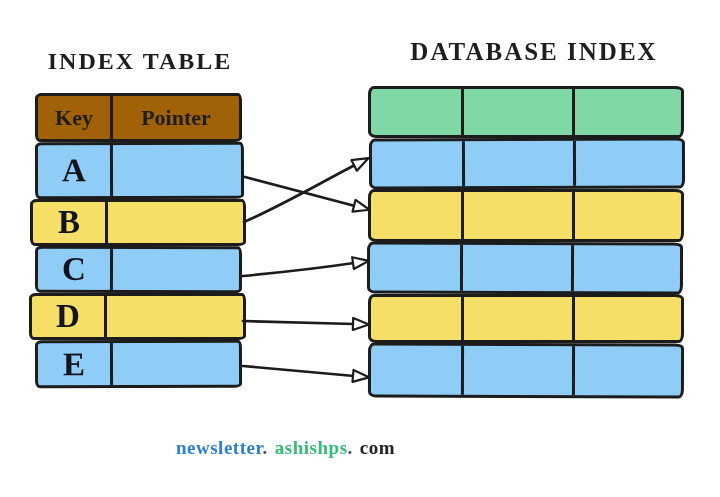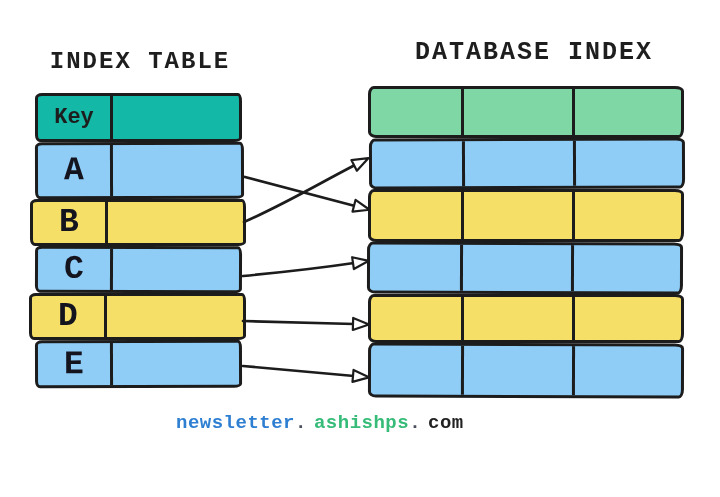--- a/index.html
+++ b/index.html
@@ -1,18 +1,18 @@
 <!DOCTYPE html>
 <html><head>
 <meta charset="utf-8">
 <style>
   html,body{margin:0;padding:0;background:#ffffff;}
   .canvas{
     position:relative;width:720px;height:497px;background:#ffffff;overflow:hidden;
-    font-family:Liberation Mono, monospace;
+    font-family:Liberation Serif, serif;
     --ink:#1c1c1c;
   }
   .title{
     position:absolute;font-weight:bold;color:#1e1e1e;letter-spacing:2px;
     text-align:center;white-space:nowrap;
   }
   .index-title{left:35px;top:48px;width:210px;font-size:24px;}
   .db-title{left:394px;top:38px;width:280px;font-size:25px;}
 
   
@@ -53,37 +53,40 @@
   .dcell:nth-child(1){flex:0 0 29%;}
   .dcell:nth-child(2){flex:0 0 35%;}
   .dcell + .dcell{border-left:3px solid var(--ink);}
 
   
   .arrows{position:absolute;left:0;top:0;width:720px;height:497px;pointer-events:none;}
   .arrow-line{fill:none;stroke:var(--ink);stroke-width:2.7;stroke-linecap:round;}
 
   
   .footer{
-    position:absolute;left:176px;top:412px;
+    position:absolute;left:176px;top:437px;
     font-size:19px;font-weight:bold;letter-spacing:0.5px;white-space:nowrap;
   }
   .footer .dot{margin-right:7px;}
 </style>
 </head>
 <body>
 
 <div class="canvas">
 
   <div class="title index-title">INDEX TABLE</div>
   <div class="title db-title">DATABASE INDEX</div>
 
   <div class="itable">
-    <div class="irow" style="background: #14b8a6;">
+    <div class="irow" style="background: #a16207;">
       <div class="kcell">
         <span class="hdr-label">Key</span>
+      </div>
+      <div class="pcell">
+        <span class="hdr-label">Pointer</span>
       </div>
     </div>
     <div class="irow" style="background: rgb(143, 205, 247);">
       <div class="kcell">
         <span class="letter">A</span>
       </div>
       <div class="pcell"></div>
     </div>
     <div class="irow" style="background: rgb(246, 223, 102);">
       <div class="kcell">

